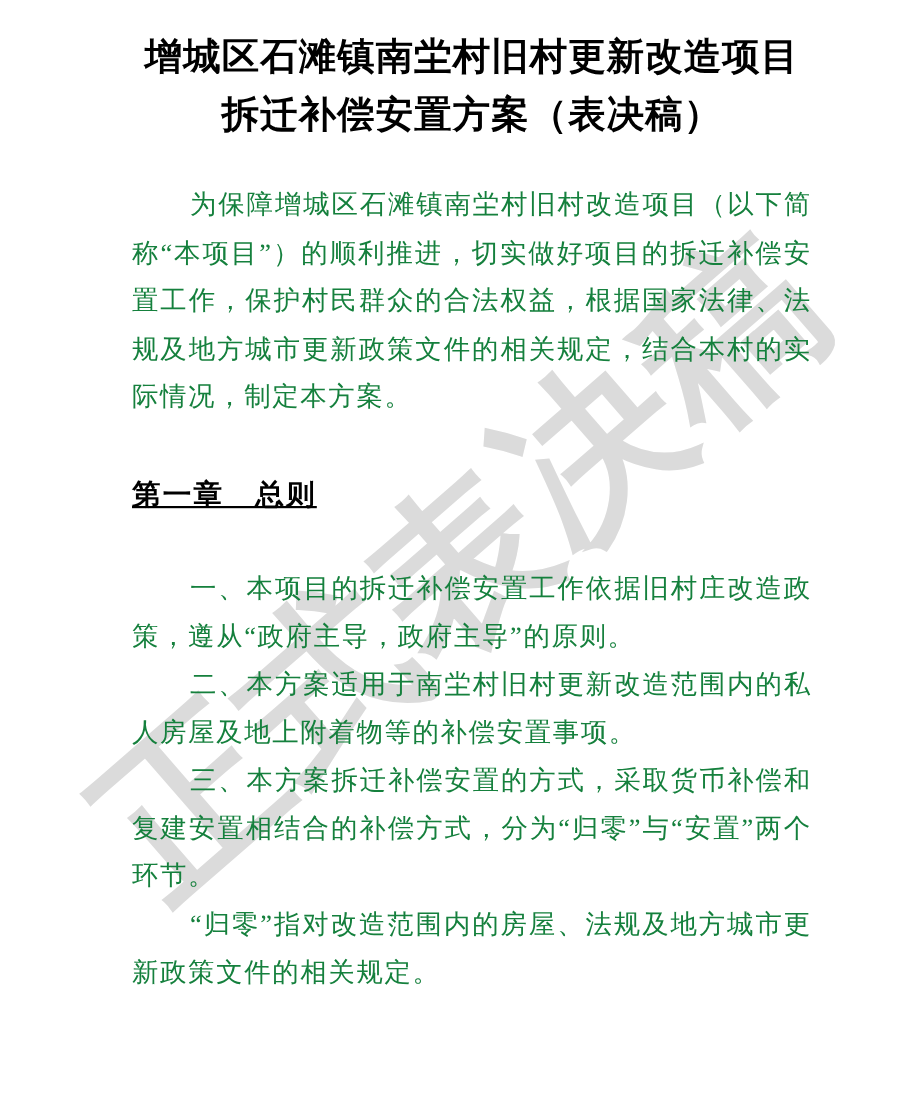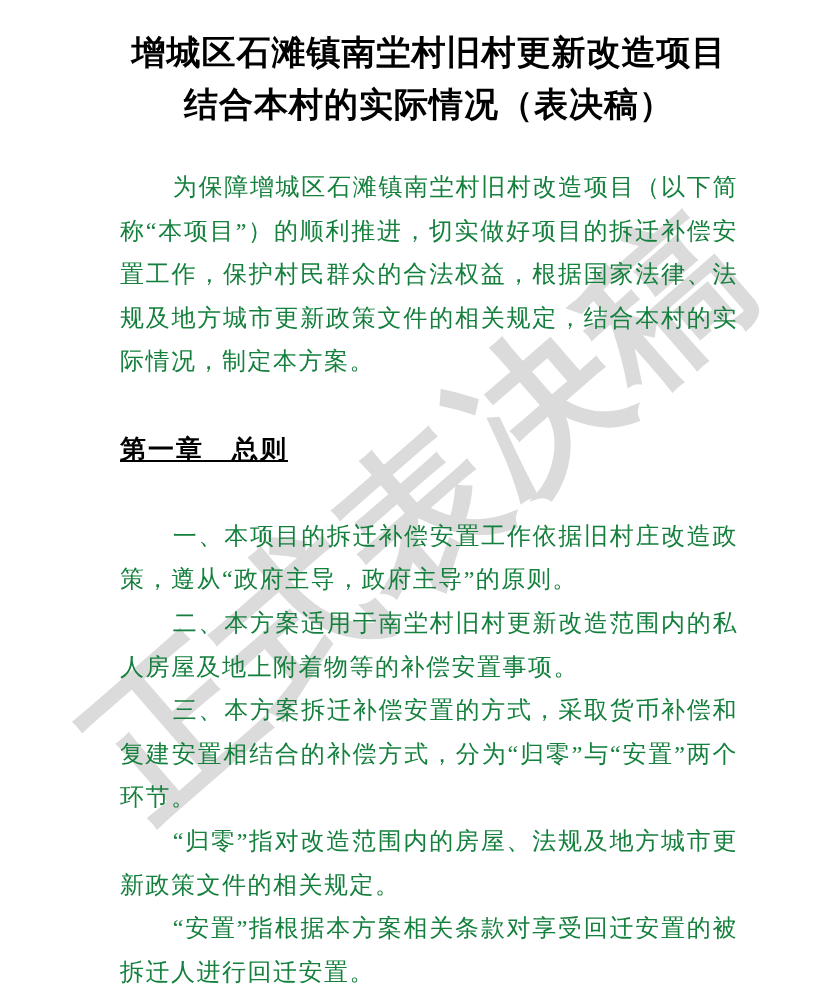--- a/index.html
+++ b/index.html
@@ -76,31 +76,30 @@
 <body>
 
 <div class="page">
 
   <div class="watermark">正式表决稿</div>
 
   <div class="content">
 
     <h1 class="doc-title">
       <span class="title-line">增城区石滩镇南坣村旧村更新改造项目</span>
-      <span class="title-line">结合本村的实际情况（表决稿）</span>
+      <span class="title-line">拆迁补偿安置方案（表决稿）</span>
     </h1>
 
     <p class="para">为保障增城区石滩镇南坣村旧村改造项目（以下简称“本项目”）的顺利推进，切实做好项目的拆迁补偿安置工作，保护村民群众的合法权益，根据国家法律、法规及地方城市更新政策文件的相关规定，结合本村的实际情况，制定本方案。</p>
 
     <h2 class="chapter-heading">第一章　总则</h2>
 
     <p class="para">一、本项目的拆迁补偿安置工作依据旧村庄改造政策，遵从“政府主导，政府主导”的原则。</p>
 
     <p class="para">二、本方案适用于南坣村旧村更新改造范围内的私人房屋及地上附着物等的补偿安置事项。</p>
 
     <p class="para">三、本方案拆迁补偿安置的方式，采取货币补偿和复建安置相结合的补偿方式，分为“归零”与“安置”两个环节。</p>
 
     <p class="para">“归零”指对改造范围内的房屋、法规及地方城市更新政策文件的相关规定。</p>
 
-    <p class="para">“安置”指根据本方案相关条款对享受回迁安置的被拆迁人进行回迁安置。</p>
 
   </div>
 </div>
 
 </body></html>

